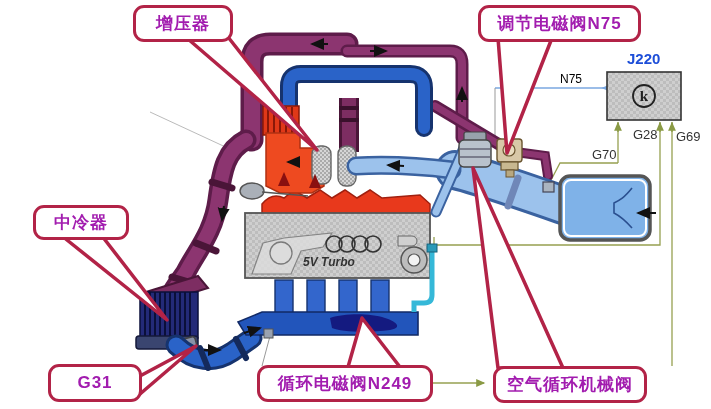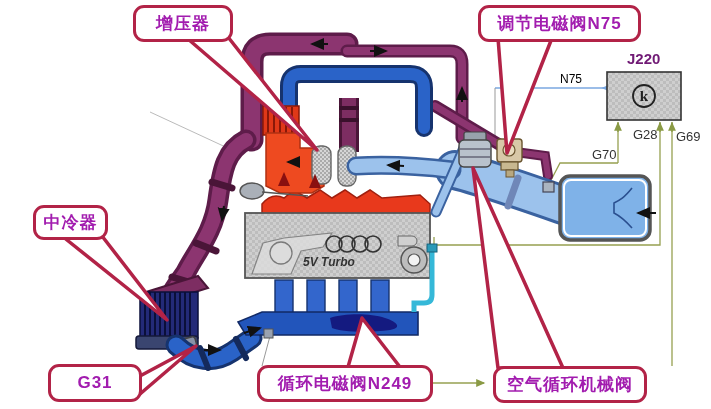--- a/index.html
+++ b/index.html
@@ -4,21 +4,21 @@
 <style>
   html,body{margin:0;padding:0;background:#fff;}
   #stage{position:relative;width:711px;height:409px;background:#fff;overflow:hidden;
          font-family:"Liberation Sans", sans-serif;}
   #art{position:absolute;left:0;top:0;}
   .callout{position:absolute;box-sizing:border-box;background:#fff;border:3px solid #b22347;
            border-radius:11px;display:flex;align-items:center;justify-content:center;
            font-weight:bold;color:#a21caf;font-size:17px;letter-spacing:1px;z-index:5;
            font-family:"Liberation Sans", sans-serif; white-space:nowrap;}
   .wlabel{position:absolute;color:#333;font-size:13px;z-index:4;font-family:"Liberation Sans",sans-serif;}
-  .wlabel.bold{font-weight:bold;font-size:15px;color:#701a75;}
+  .wlabel.bold{font-weight:bold;font-size:15px;color:#1d4ed8;}
   .wlabel.small{font-size:12px;color:#000000;}
 </style>
 </head>
 <body>
 
 <div id="stage">
 
 <svg id="art" width="711" height="409" viewBox="0 0 711 409">
   <defs>
     <pattern id="chk" width="6" height="6" patternUnits="userSpaceOnUse">
@@ -237,21 +237,21 @@
 </svg>
 
 <div class="callout" style="left:133px;top:5px;width:100px;height:37px;">
   <span>增压器</span>
 </div>
 
 <div class="callout" style="left:478px;top:5px;width:163px;height:37px;">
   <span>调节电磁阀N75</span>
 </div>
 
-<div class="callout" style="left:33px;top:205px;width:75px;height:35px;">
+<div class="callout" style="left:33px;top:205px;width:96px;height:35px;">
   <span>中冷器</span>
 </div>
 
 <div class="callout" style="left:48px;top:364px;width:94px;height:38px;">
   <span>G31</span>
 </div>
 
 <div class="callout" style="left:257px;top:365px;width:176px;height:37px;">
   <span>循环电磁阀N249</span>
 </div>

